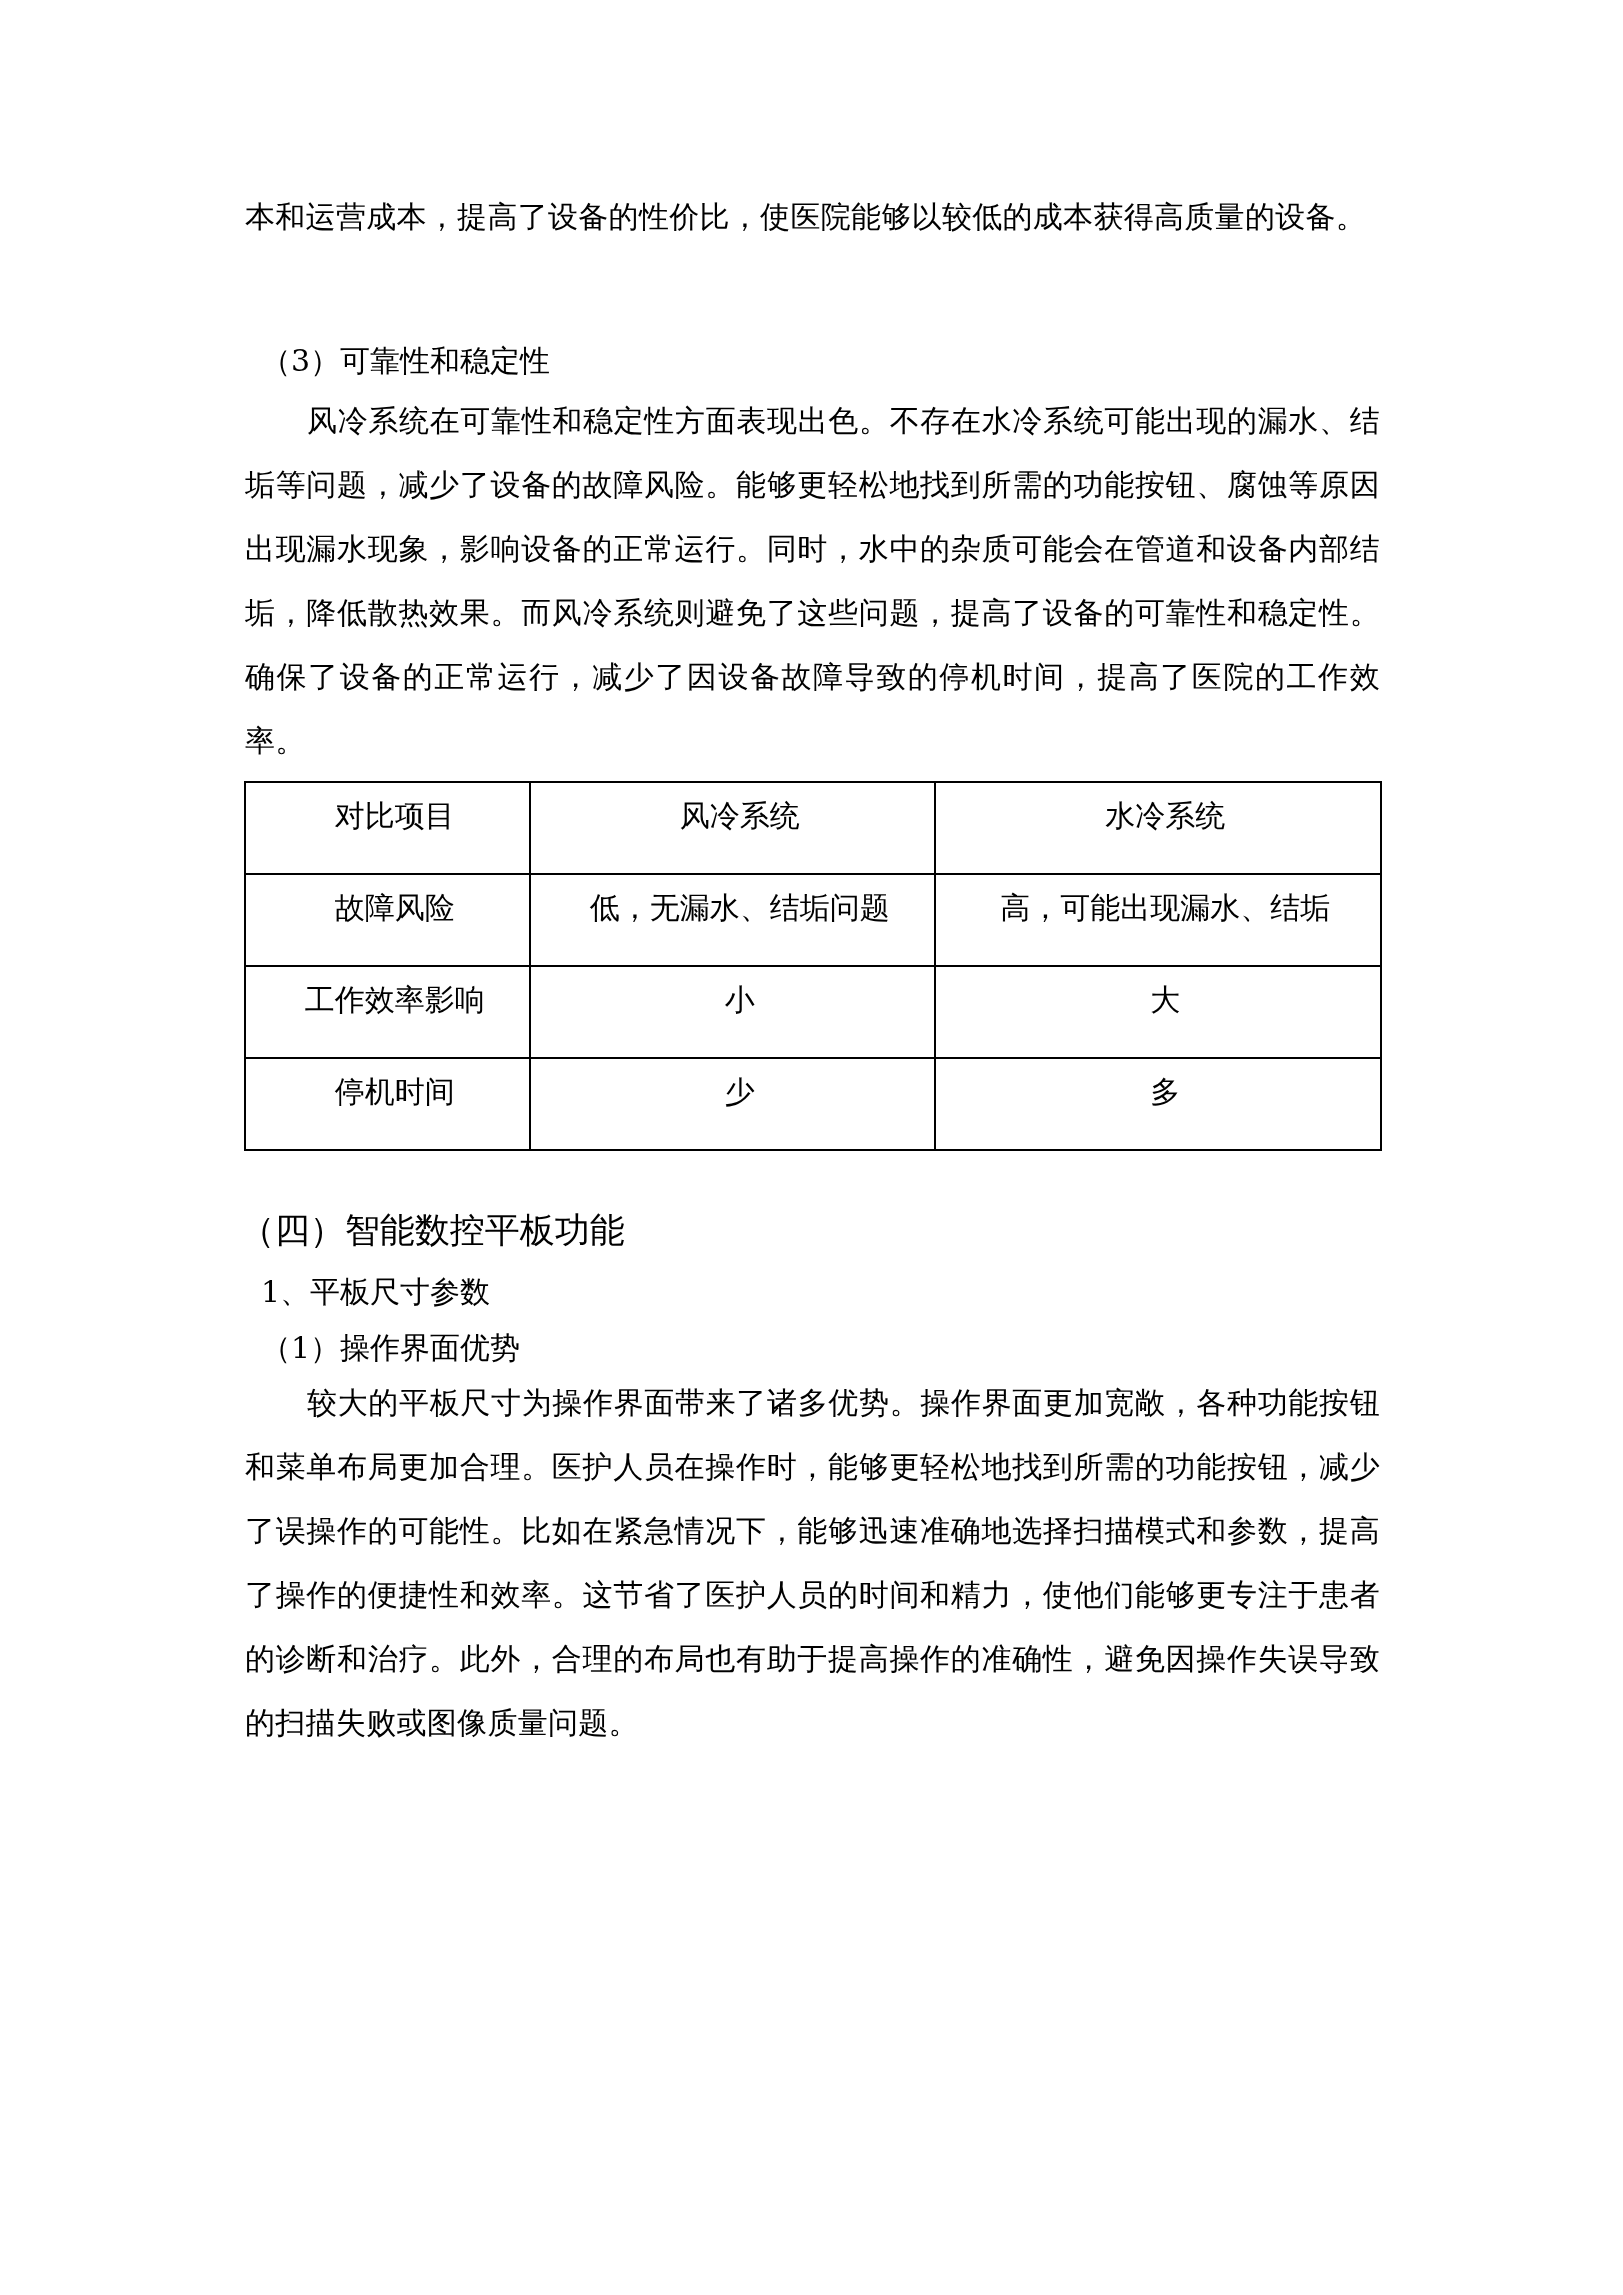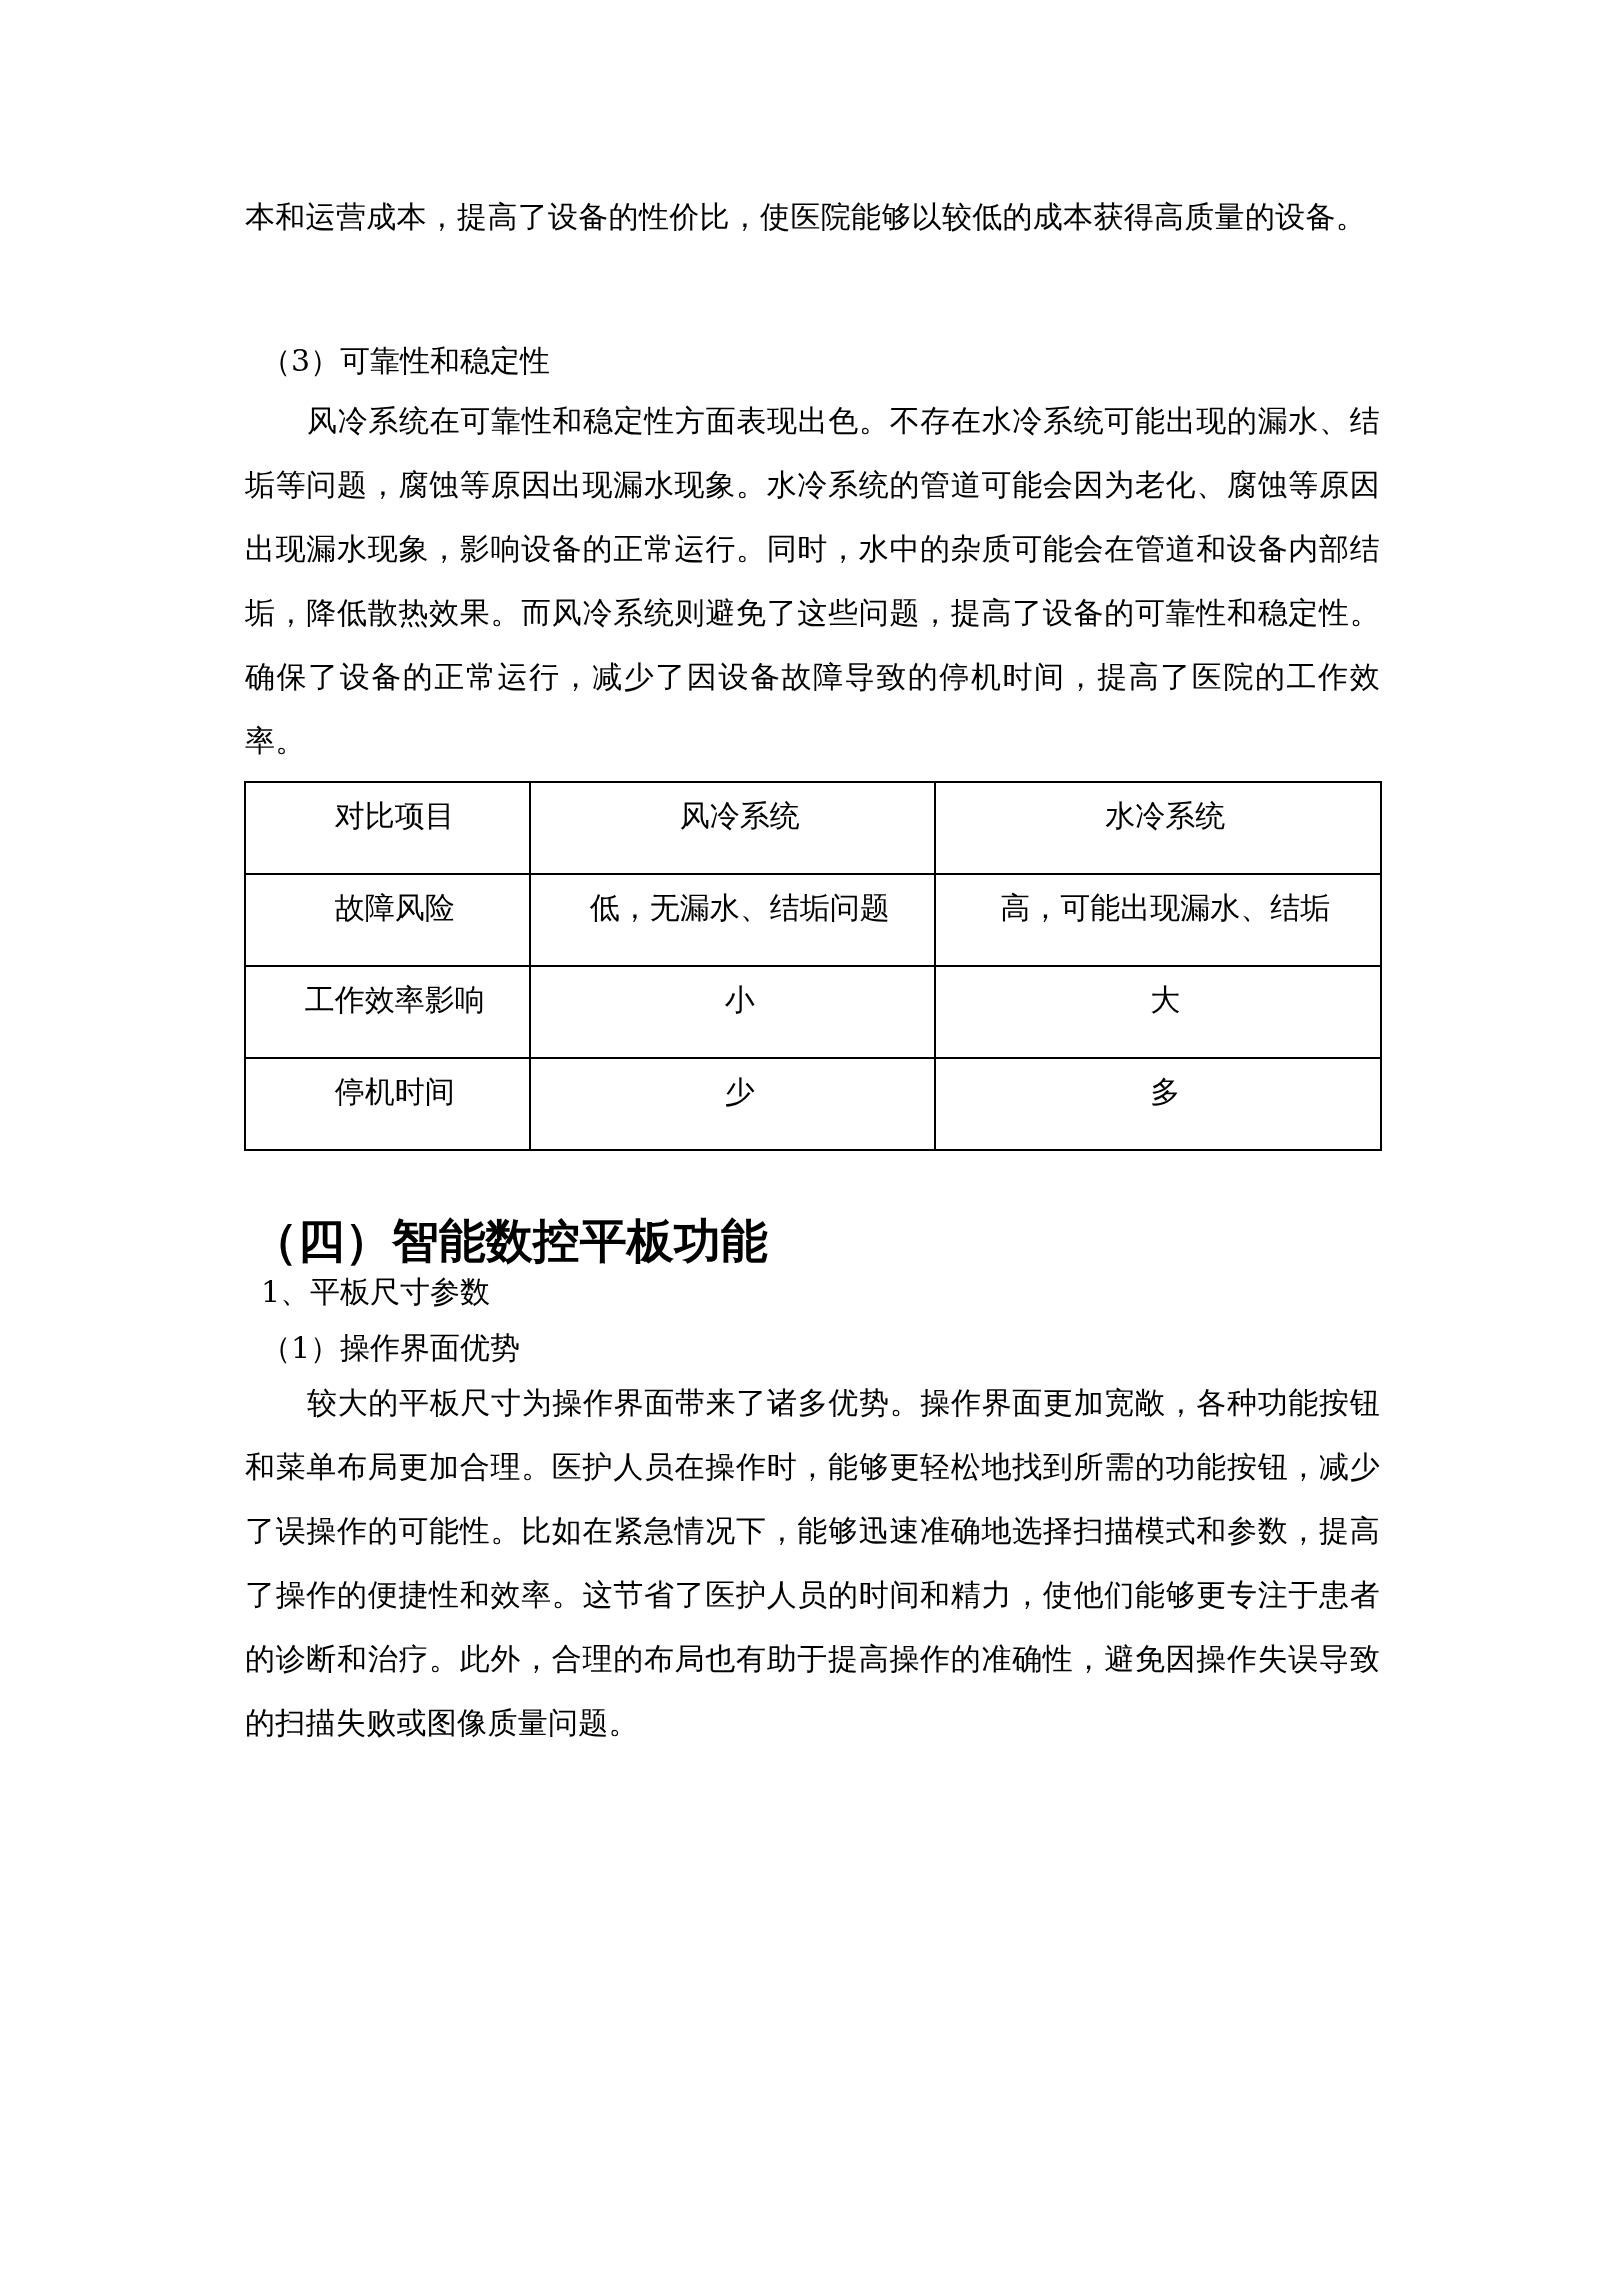--- a/index.html
+++ b/index.html
@@ -34,24 +34,24 @@
     position: absolute;
     left: 16px;
     font-size: 30px;
     line-height: 39px;
     margin: 0;
     white-space: nowrap;
   }
   .h2 {
     position: absolute;
     left: 0;
-    font-size: 47px;
+    font-size: 35px;
     line-height: 46px;
-    margin: 11px;
-    font-weight: bold;
+    margin: 0;
+    font-weight: normal;
     white-space: nowrap;
   }
   table.cmp {
     position: absolute;
     left: -1.3px;
     top: 781px;
     width: 1135px;
     border-collapse: collapse;
     table-layout: fixed;
   }
@@ -73,21 +73,21 @@
 </style>
 </head>
 <body>
 
 <div class="page">
 
   <p class="p" style="top:185px;">本和运营成本，提高了设备的性价比，使医院能够以较低的成本获得高质量的设备。</p>
 
   <p class="sub" style="top:341px;">（3）可靠性和稳定性</p>
 
-  <p class="p indent" style="top:389px;">风冷系统在可靠性和稳定性方面表现出色。不存在水冷系统可能出现的漏水、结垢等问题，腐蚀等原因出现漏水现象。水冷系统的管道可能会因为老化、腐蚀等原因出现漏水现象，影响设备的正常运行。同时，水中的杂质可能会在管道和设备内部结垢，降低散热效果。而风冷系统则避免了这些问题，提高了设备的可靠性和稳定性。确保了设备的正常运行，减少了因设备故障导致的停机时间，提高了医院的工作效率。</p>
+  <p class="p indent" style="top:389px;">风冷系统在可靠性和稳定性方面表现出色。不存在水冷系统可能出现的漏水、结垢等问题，减少了设备的故障风险。能够更轻松地找到所需的功能按钮、腐蚀等原因出现漏水现象，影响设备的正常运行。同时，水中的杂质可能会在管道和设备内部结垢，降低散热效果。而风冷系统则避免了这些问题，提高了设备的可靠性和稳定性。确保了设备的正常运行，减少了因设备故障导致的停机时间，提高了医院的工作效率。</p>
 
   <table class="cmp">
     <colgroup>
         <col class="c1">
         <col class="c2">
         <col class="c3">
       </colgroup>
     <tbody>
         <tr>
       <td>对比项目</td>

